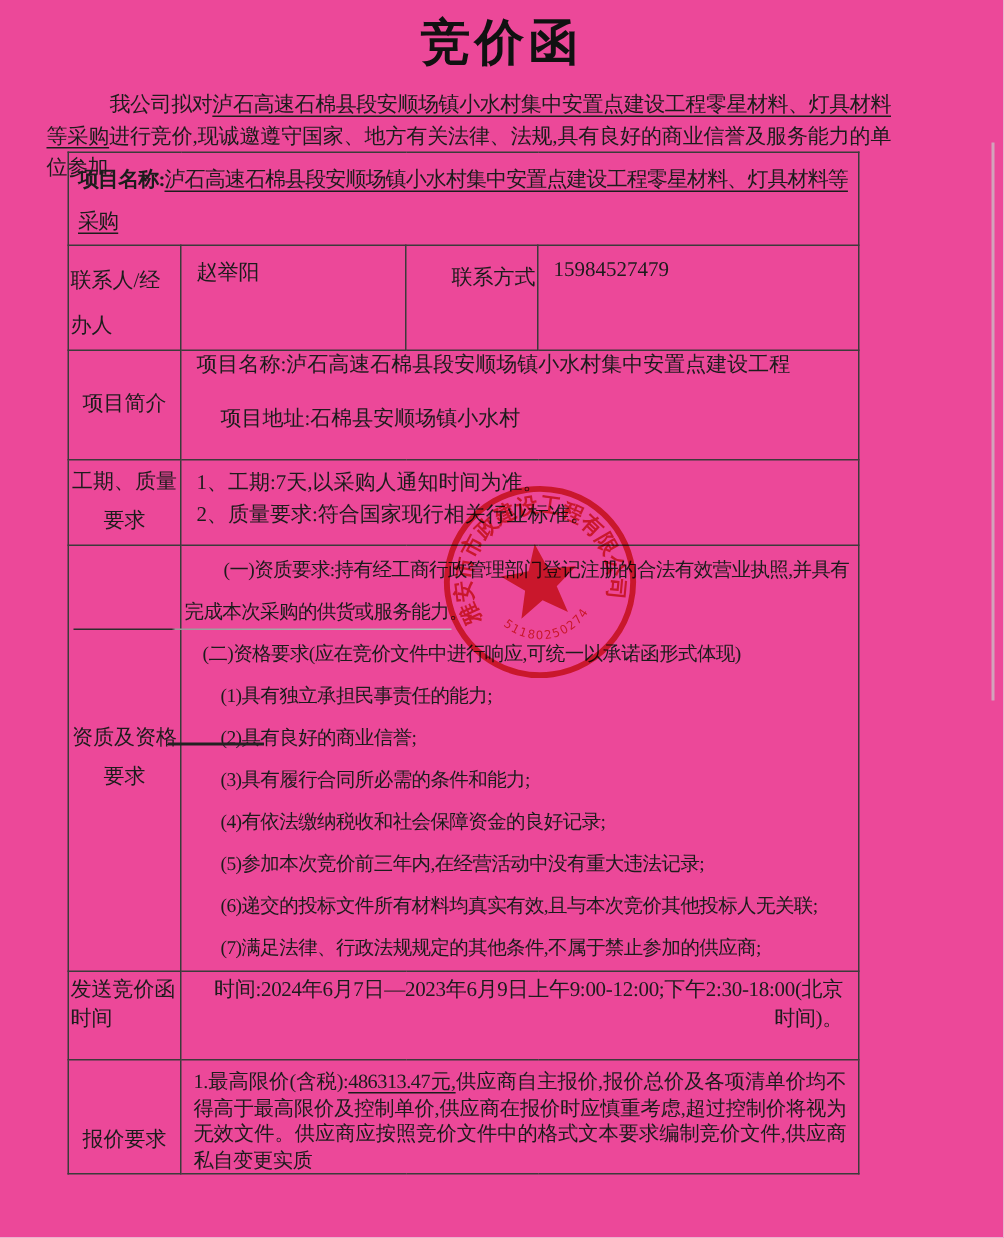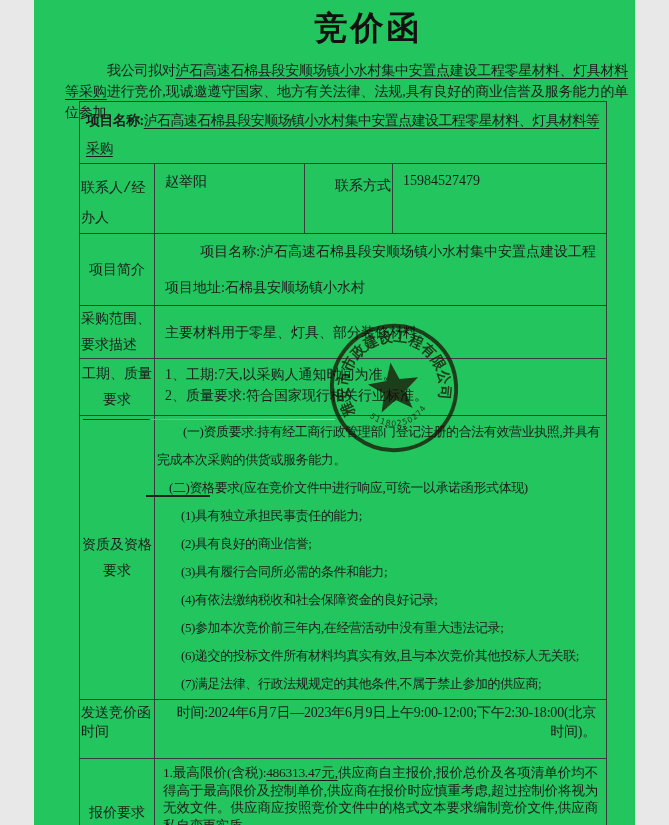--- a/index.html
+++ b/index.html
@@ -1,17 +1,17 @@
 <!DOCTYPE html>
 <html><head>
 <meta charset="utf-8">
 <style>
   html,body{margin:0;padding:0;background:#e8e8e8;}
   .page{
-    position:relative;width:601px;height:825px;background:#22c55e;
+    position:relative;width:669px;height:825px;background:#ec4899;
     font-family:"Liberation Serif","DejaVu Serif",serif;color:#1c1c1c;
     overflow:hidden;margin:0 auto;
   }
   
   .doc-title{
     position:absolute;top:6px;left:0;width:669px;text-align:center;
     font-size:33px;font-weight:700;letter-spacing:3px;color:#111;
   }
   
   .intro{
@@ -32,23 +32,23 @@
     font-weight:normal;text-align:left;overflow:hidden;
   }
   th.lab{padding:0 1px;line-height:26px;}
   th.lab.center{text-align:center;}
   th.lab.tall{line-height:30px;}
   td.val{padding:0 10px;}
   
   tr.r-project td{vertical-align:top;padding:5px 6px 0 6px;line-height:28px;letter-spacing:-0.6px;}
   tr.r-purchaser td{padding:0 6px;}
   tr.r-contact td, tr.r-contact th{vertical-align:top;padding-top:9px;}
-  tr.r-contact th.lab{padding:9px 1px 0 1px;font-family:Liberation Mono, monospace;}
-  tr.r-brief .para1{margin:0 0 16px 0;line-height:20px;text-align:right;}
-  tr.r-brief .para2{margin:0;line-height:20px;}
+  tr.r-contact th.lab{padding:9px 1px 0 1px;}
+  tr.r-brief .para1{margin:0 0 16px 0;line-height:20px;}
+  tr.r-brief .para2{margin:16px;line-height:20px;}
   tr.r-scope td{line-height:19px;}
   tr.r-sched td{vertical-align:top;padding-top:6px;line-height:20.5px;margin-left:22px;}
   tr.r-qual td.val{
     vertical-align:top;padding:2px 4px 1px 2px;
     font-size:13px;line-height:28px;letter-spacing:-0.4px;
   }
   tr.r-qual .q-para1{text-indent:26px;margin:0;}
   tr.r-qual .q-para2{text-indent:12px;margin:0;}
   tr.r-qual .q-item{margin:0 0 0 24px;}
   tr.r-send td{vertical-align:top;padding-top:4px;line-height:18.5px;letter-spacing:-0.2px;text-align:right;}
@@ -102,24 +102,20 @@
     </tr>
 
     <tr class="r-brief" style="height:72px">
       <th class="lab b center">项目简介</th>
       <td class="val" colspan="3">
         <p class="para1">项目名称:泸石高速石棉县段安顺场镇小水村集中安置点建设工程</p>
         <p class="para2">项目地址:石棉县安顺场镇小水村</p>
       </td>
     </tr>
 
-    <tr class="r-scope" style="height:48px">
-      <th class="lab b">采购范围、要求描述</th>
-      <td class="val" colspan="3">主要材料用于零星、灯具、部分装修材料。</td>
-    </tr>
 
     <tr class="r-sched" style="height:57px">
       <th class="lab b center">工期、质量要求</th>
       <td class="val" colspan="3">
         <div>1、工期:7天,以采购人通知时间为准。</div>
         <div>2、质量要求:符合国家现行相关行业标准。</div>
       </td>
     </tr>
 
     <tr class="r-qual" style="height:274px">

